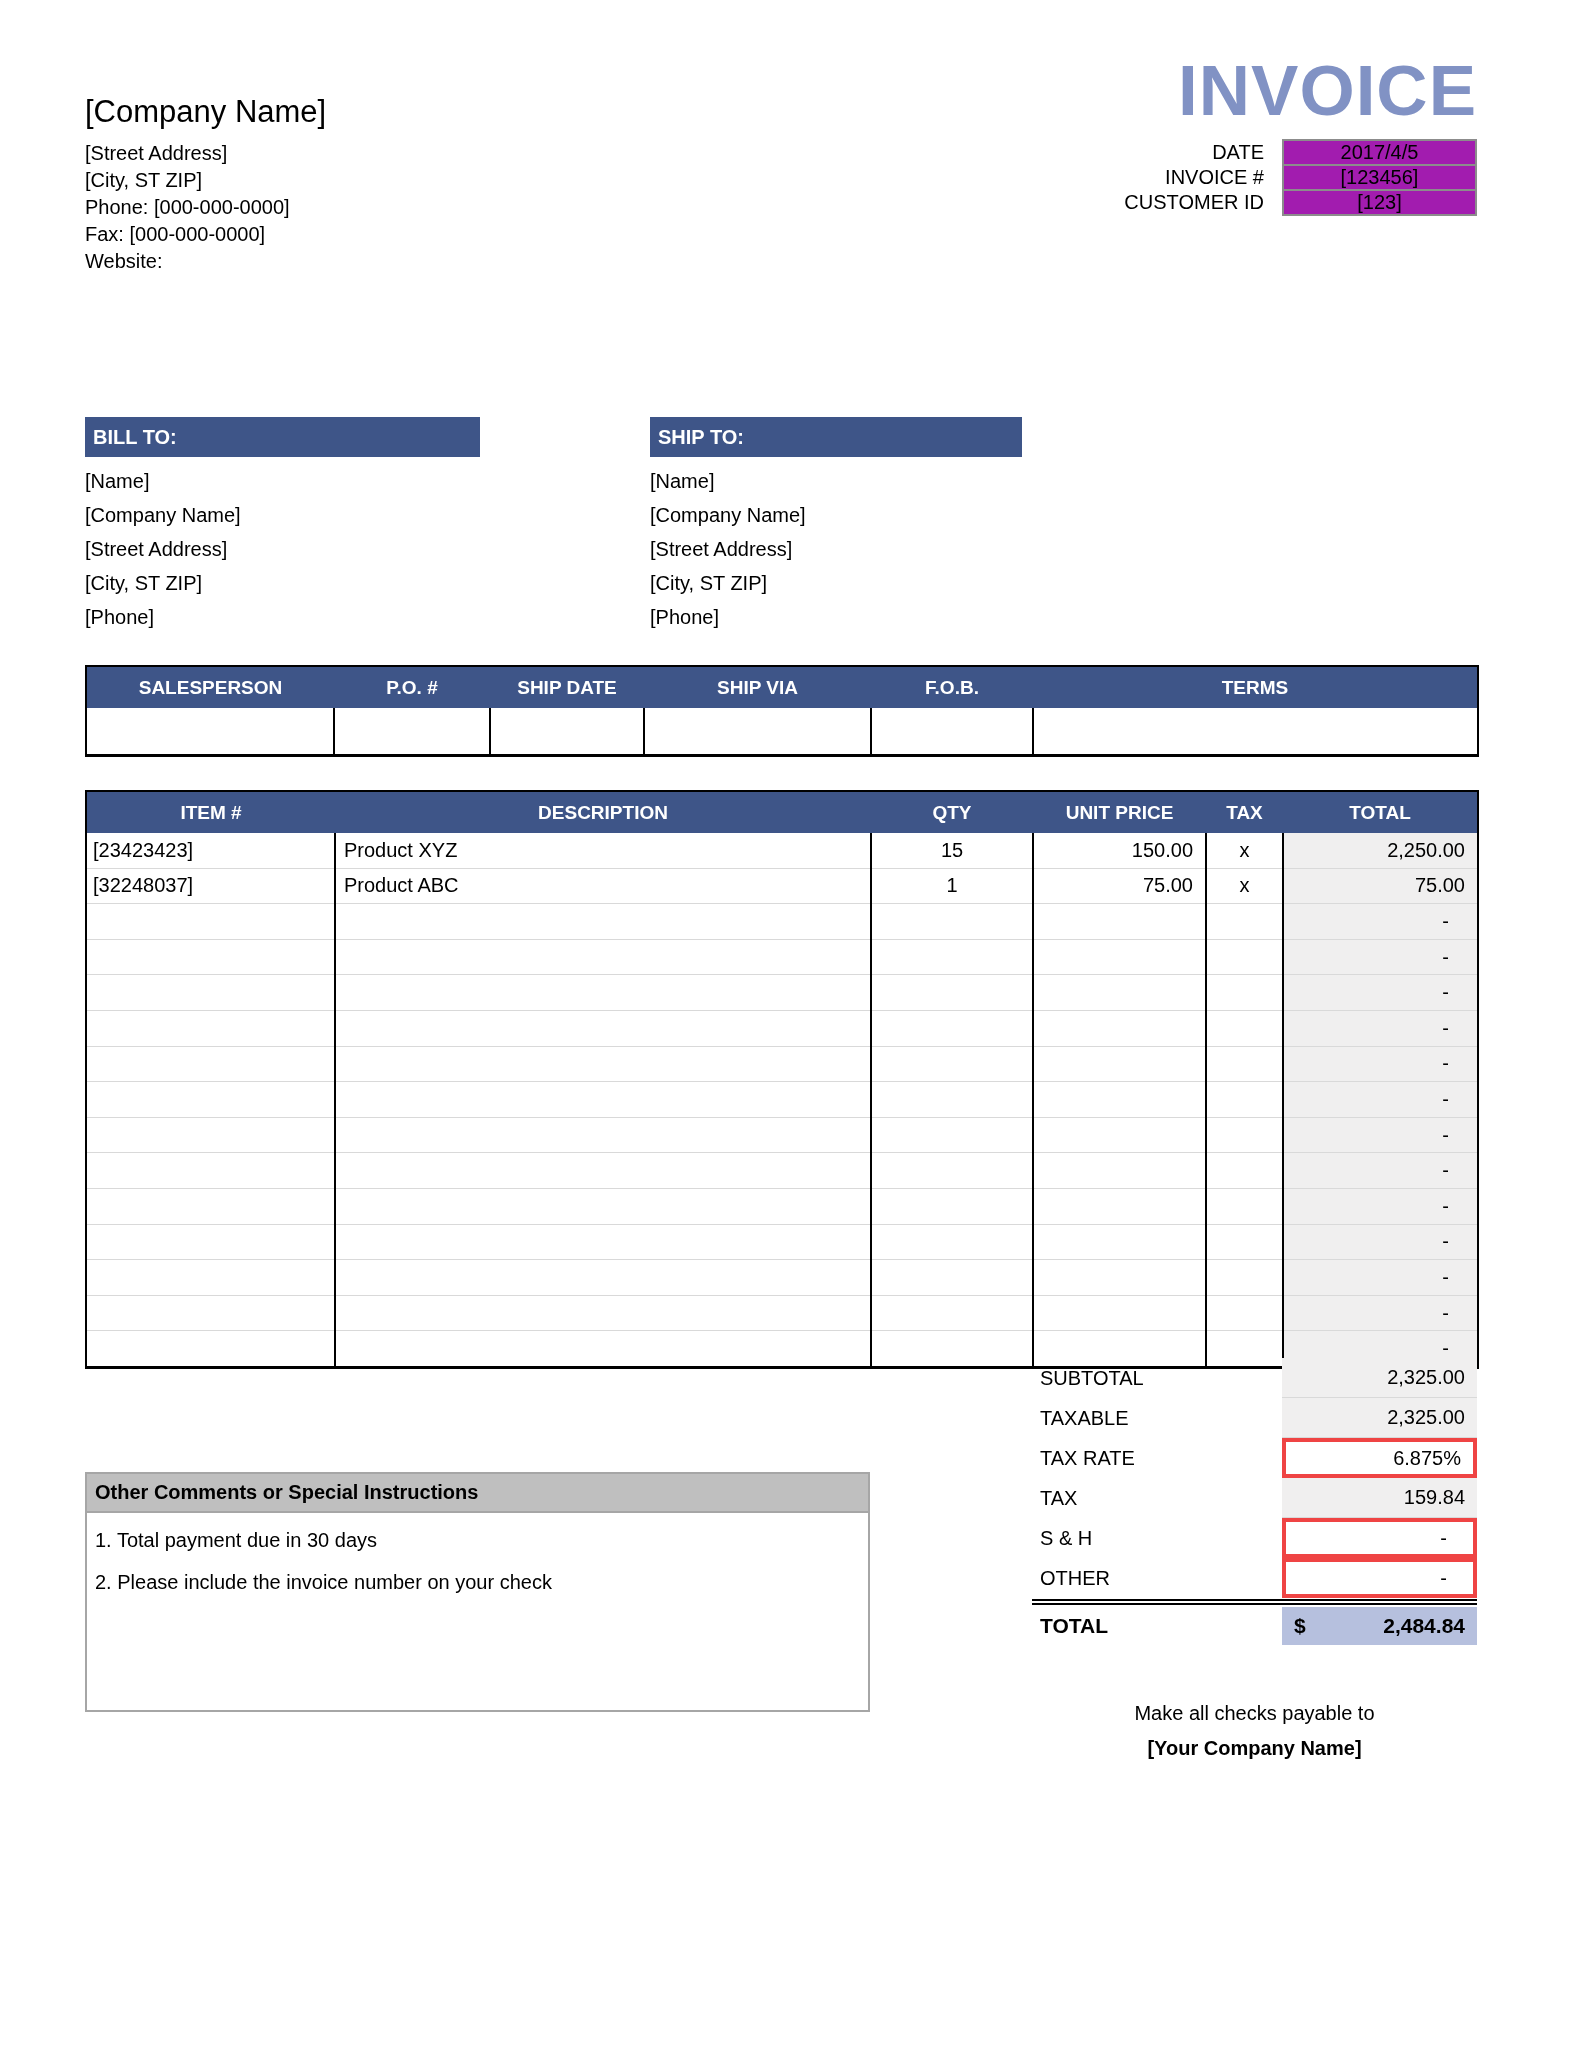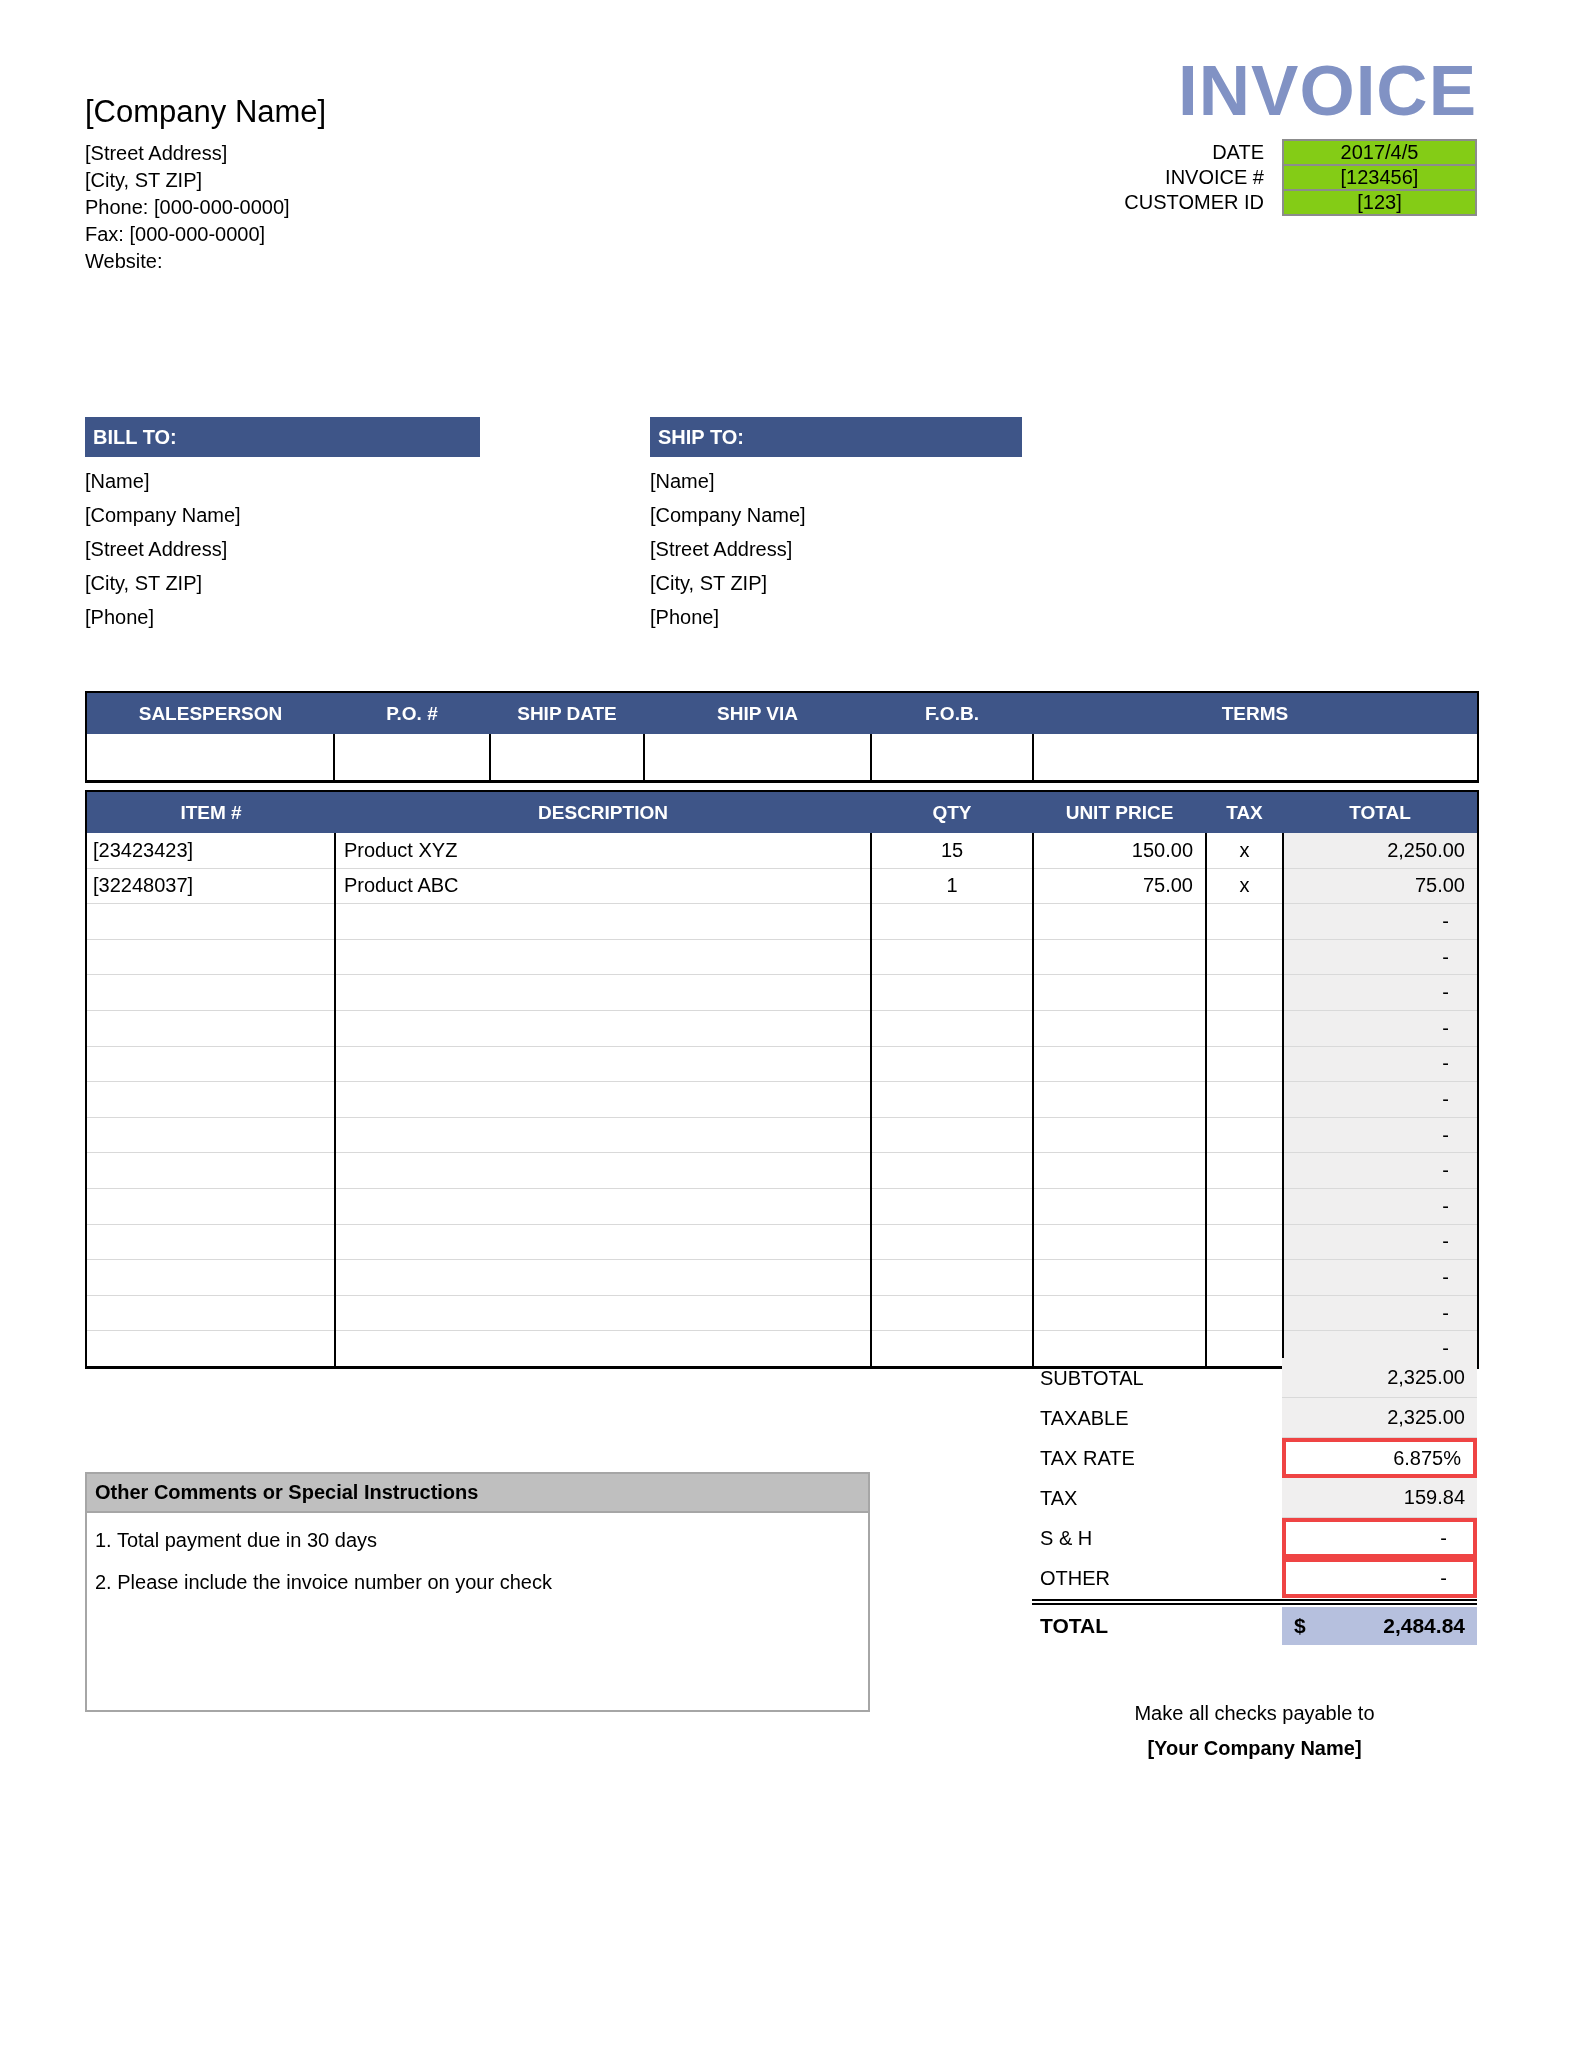--- a/index.html
+++ b/index.html
@@ -19,34 +19,34 @@
   .company-name{font-size:31px;line-height:36px;margin-bottom:10px;}
   .company-line{font-size:20px;line-height:27px;}
 
   
   .invoice-title{position:absolute;left:1032px;top:60px;width:445px;text-align:right;
     font-size:71px;font-weight:bold;color:var(--title-blue);letter-spacing:1px;line-height:62px;}
   .invoice-fields{position:absolute;left:1012px;top:139px;width:465px;}
   .inv-field-row{display:flex;align-items:center;height:27px;}
   .inv-field-row + .inv-field-row{margin-top:-2px;}
   .inv-label{flex:1;text-align:right;padding-right:18px;font-size:20px;}
-  .inv-box{width:195px;height:27px;box-sizing:border-box;border:2px solid #8c8c8c;background:#84cc16;
+  .inv-box{width:195px;height:27px;box-sizing:border-box;border:2px solid #8c8c8c;background:#a21caf;
     display:flex;align-items:center;justify-content:center;font-size:20px;}
 
   
   .party{position:absolute;top:417px;}
   .party.bill{left:85px;width:395px;}
   .party.ship{left:650px;width:372px;}
   .party-header{height:40px;background:var(--header-blue);color:#fff;font-weight:bold;font-size:20px;
     display:flex;align-items:center;padding-left:8px;box-sizing:border-box;}
   .party-lines{margin-top:7px;font-size:20px;line-height:34px;}
 
   
   table{border-collapse:collapse;table-layout:fixed;}
-  .sales-table{position:absolute;left:85px;top:691px;width:1392px;
+  .sales-table{position:absolute;left:85px;top:665px;width:1392px;
     border:2px solid #000;border-bottom:3px solid #000;}
   .sales-table th{background:var(--header-blue);color:#fff;font-size:19px;font-weight:bold;
     height:41px;text-align:center;padding:0;}
   .sales-table td{height:46px;background:#fff;border-right:2px solid #000;padding:0 6px;font-size:20px;}
   .sales-table td:last-child{border-right:none;}
 
   .item-table{position:absolute;left:85px;top:790px;width:1392px;
     border:2px solid #000;border-bottom:3px solid #000;}
   .item-table th{background:var(--header-blue);color:#fff;font-size:19px;font-weight:bold;
     height:41px;text-align:center;padding:0;}

